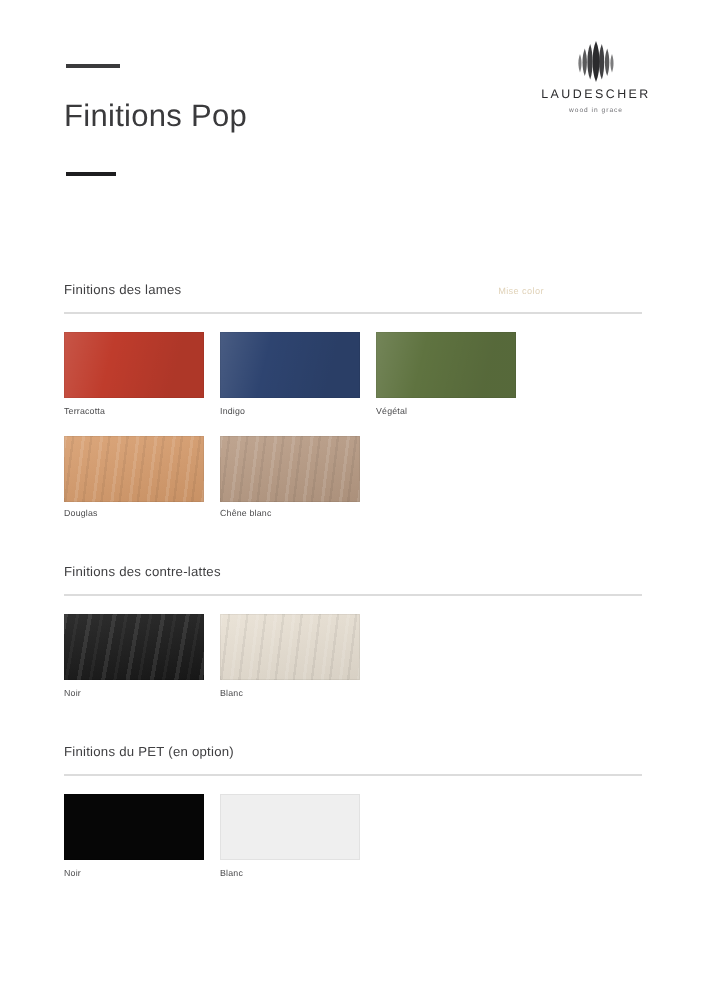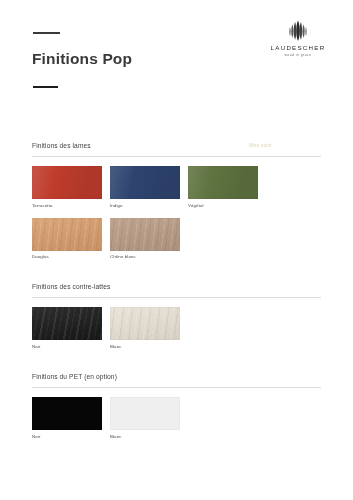--- a/index.html
+++ b/index.html
@@ -33,21 +33,21 @@
     position: absolute;
     left: 33px; top: 32px;
     width: 27px; height: 2px;
     background: #3a3a3c;
   }
 
   .page-title {
     position: absolute;
     left: 32px; top: 50px;
     font-size: 15.5px;
-    font-weight: 700;
+    font-weight: 400;
     letter-spacing: 0.15px;
     color: #3a3a3c;
     white-space: nowrap;
   }
 
   .rule-bottom {
     position: absolute;
     left: 33px; top: 86px;
     width: 25px; height: 2px;
     background: #1d1d1f;

